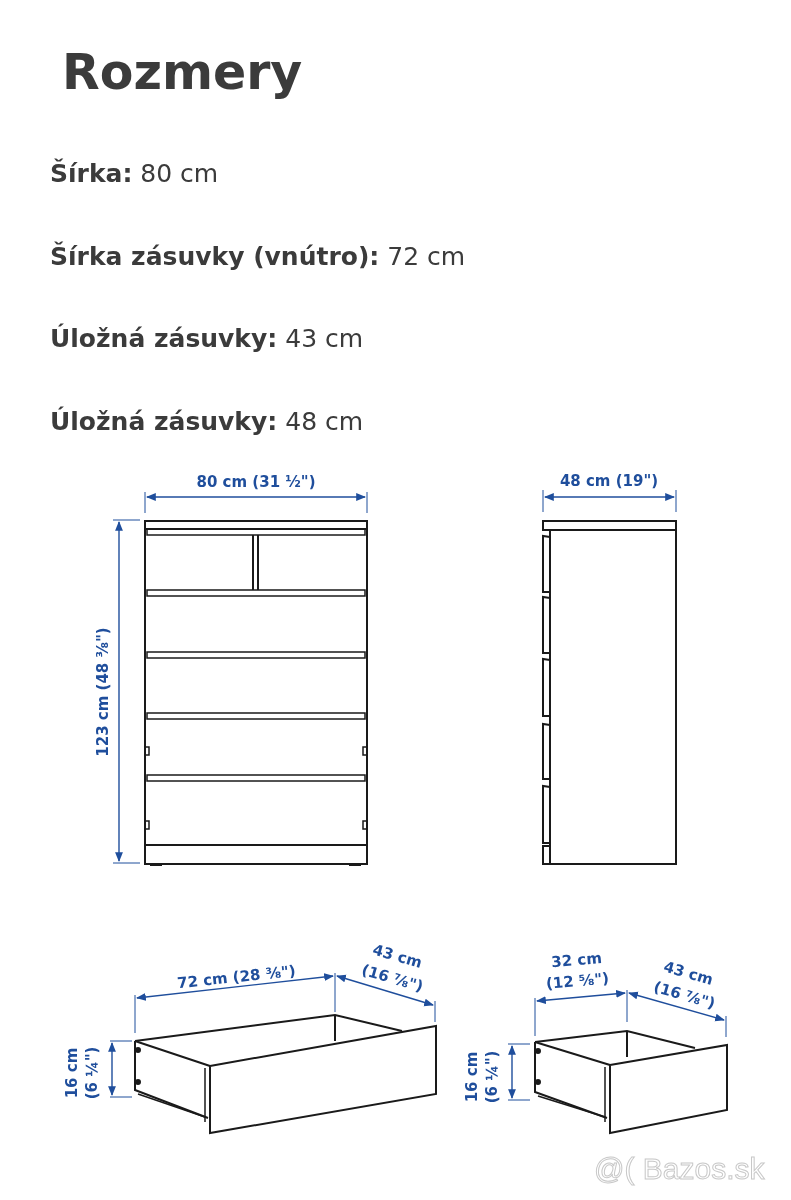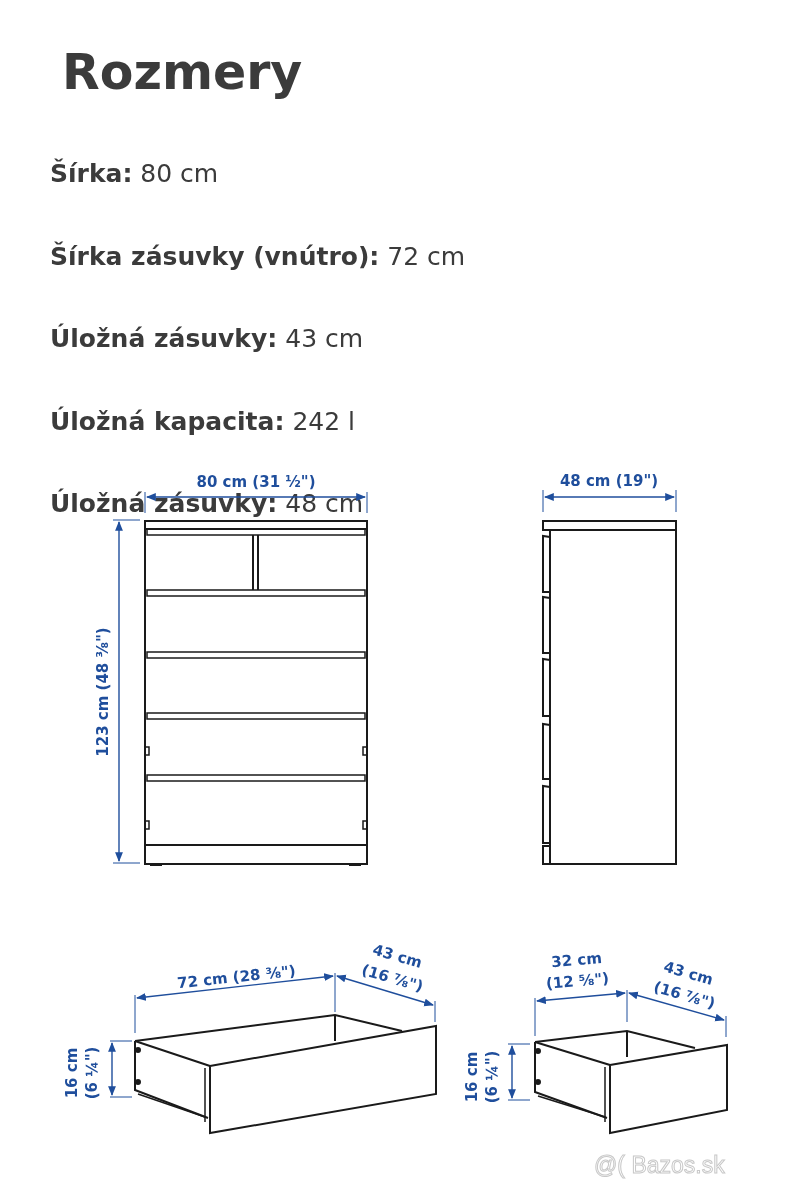--- a/index.html
+++ b/index.html
@@ -6,34 +6,33 @@
   body { width: 791px; height: 1200px; position: relative; overflow: hidden;
          font-family: "DejaVu Sans", sans-serif; color: #3a3a3a; }
   .title { position: absolute; left: 50px; top: 32px; font-size: 49px; font-weight: bold;
            color: #3b3b3b; letter-spacing: 0px; margin: 12px; }
   .specs { position: absolute; left: 50px; top: 113px; margin: 0; padding: 0; list-style: none; }
   .specs li { font-size: 25px; line-height: 42.5px; color: #3b3b3b; white-space: nowrap; margin-top: 40px; }
   .specs .k { font-weight: bold; }
   .specs .v { font-weight: normal; }
   svg.dwg { position: absolute; left: 0; top: 0; }
   .dim { fill: #1f4e9c; font-family: "DejaVu Sans", sans-serif; font-weight: bold; }
-  .watermark { position: absolute; left: 594px; top: 1152px; font-size: 23px;
+  .watermark { position: absolute; left: 594px; top: 1152px; font-size: 30px;
                font-family: "Liberation Sans", sans-serif; color: #ffffff;
                -webkit-text-stroke: 1px #c8c8c8; letter-spacing: 0px; }
 </style>
 </head>
 <body>
 
 <h1 class="title">Rozmery</h1>
 
 <ul class="specs">
   <li><span class="k">Šírka:</span><span class="v"> 80 cm</span></li>
   <li><span class="k">Šírka zásuvky (vnútro):</span><span class="v"> 72 cm</span></li>
   <li><span class="k">Úložná zásuvky:</span><span class="v"> 43 cm</span></li>
-  <li><span class="k">Úložná kapacita:</span><span class="v"> 242 l</span></li>
   <li><span class="k">Úložná zásuvky:</span><span class="v"> 48 cm</span></li>
 </ul>
 
 <svg class="dwg" width="791" height="1200" viewBox="0 0 791 1200">
   <defs>
     <marker id="arr" viewBox="0 0 10 10" refX="9" refY="5" markerWidth="7" markerHeight="7" orient="auto-start-reverse">
       <path d="M0,1 L10,5 L0,9 z" fill="#1f4e9c"></path>
     </marker>
   </defs>
 

